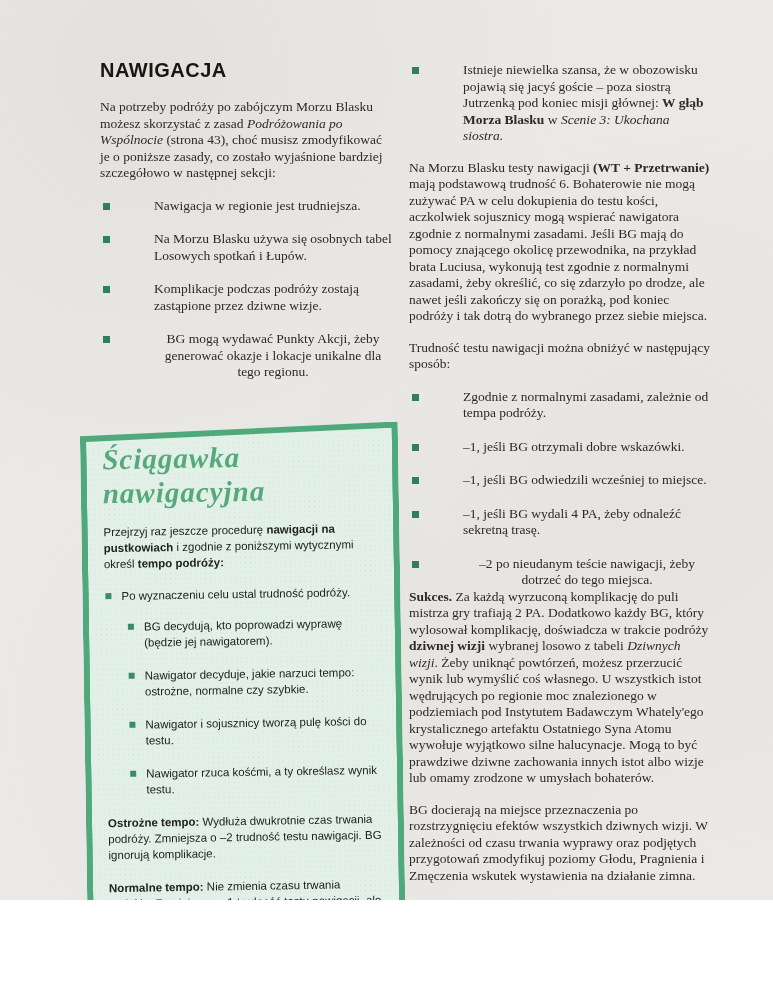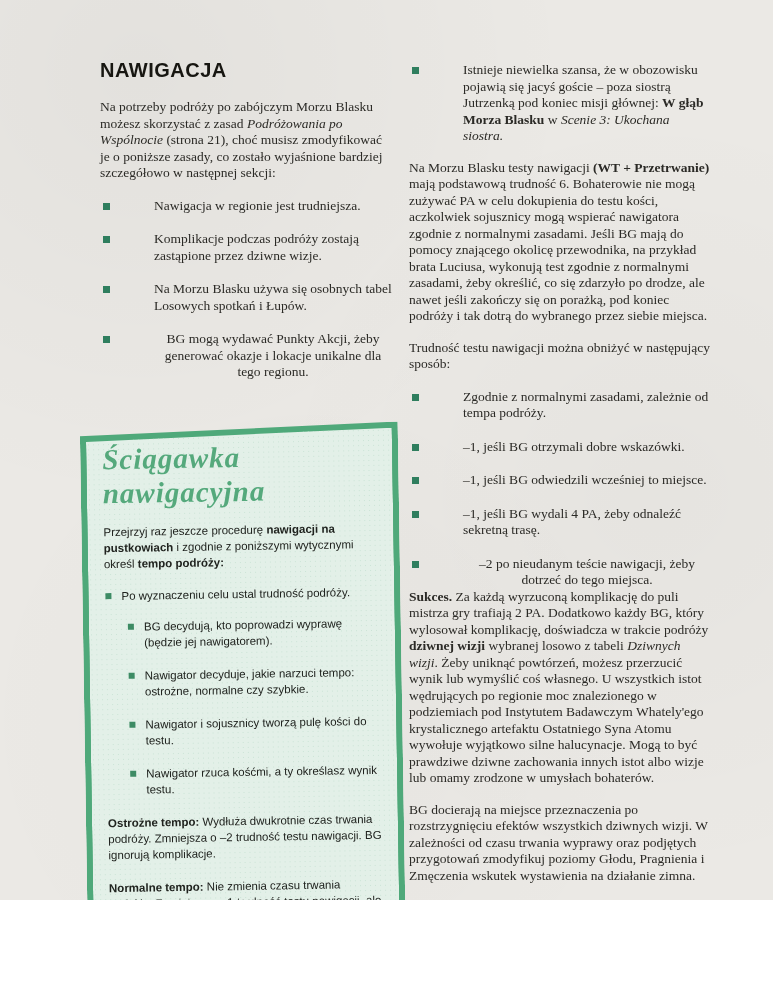--- a/index.html
+++ b/index.html
@@ -91,34 +91,34 @@
   .footer-title{font-weight:400;font-size:11px;letter-spacing:1.2px;}
   .footer-page{font-weight:700;font-size:13px;letter-spacing:.5px;margin-left:47px;margin-right:71px;text-decoration:underline;}
 </style>
 </head>
 <body>
 
 <div id="page">
 
   <div class="col" id="col-left">
     <h1 class="section-heading">NAWIGACJA</h1>
-    <p class="para"><span>Na potrzeby podróży po zabójczym Morzu Blasku możesz skorzystać z zasad </span><span class="seg-i">Podróżowania po Wspólnocie</span><span> (strona 21), choć musisz zmodyfikować je o poniższe zasady, co zostało wyjaśnione bardziej szczegółowo w następnej sekcji:</span></p>
+    <p class="para"><span>Na potrzeby podróży po zabójczym Morzu Blasku możesz skorzystać z zasad </span><span class="seg-i">Podróżowania po Wspólnocie</span><span> (strona 43), choć musisz zmodyfikować je o poniższe zasady, co zostało wyjaśnione bardziej szczegółowo w następnej sekcji:</span></p>
 
     <div style="margin-top:16px;">
       <div class="bullet-item">
         <span class="sq"></span>
         <span class="bullet-text">Nawigacja w regionie jest trudniejsza.</span>
       </div>
       <div class="bullet-item">
         <span class="sq"></span>
+        <span class="bullet-text">Na Morzu Blasku używa się osobnych tabel Losowych spotkań i Łupów.</span>
+      </div>
+      <div class="bullet-item">
+        <span class="sq"></span>
         <span class="bullet-text">Komplikacje podczas podróży zostają zastąpione przez dziwne wizje.</span>
-      </div>
-      <div class="bullet-item">
-        <span class="sq"></span>
-        <span class="bullet-text">Na Morzu Blasku używa się osobnych tabel Losowych spotkań i Łupów.</span>
       </div>
       <div class="bullet-item">
         <span class="sq"></span>
         <span class="bullet-text">BG mogą wydawać Punkty Akcji, żeby generować okazje i lokacje unikalne dla tego regionu.</span>
       </div>
     </div>
   </div>
 
   <div id="cheatsheet">
     <div class="outer"></div>

